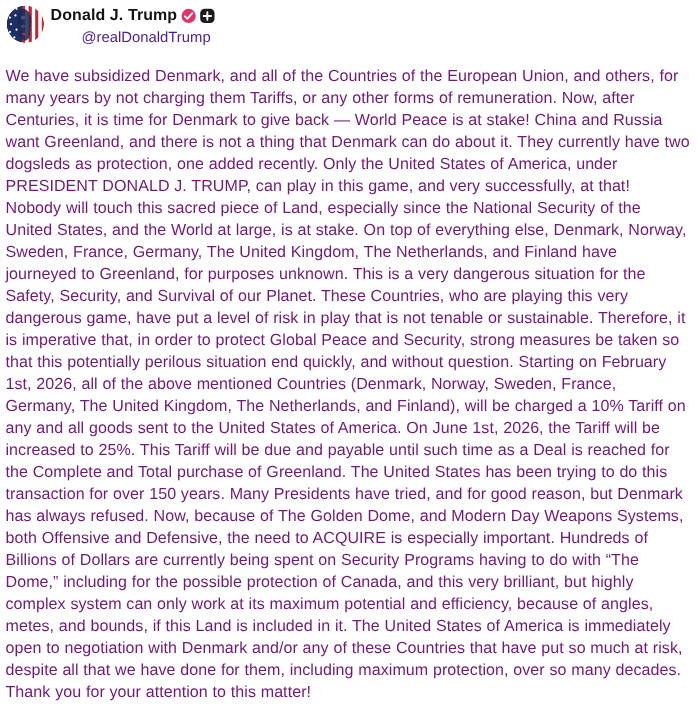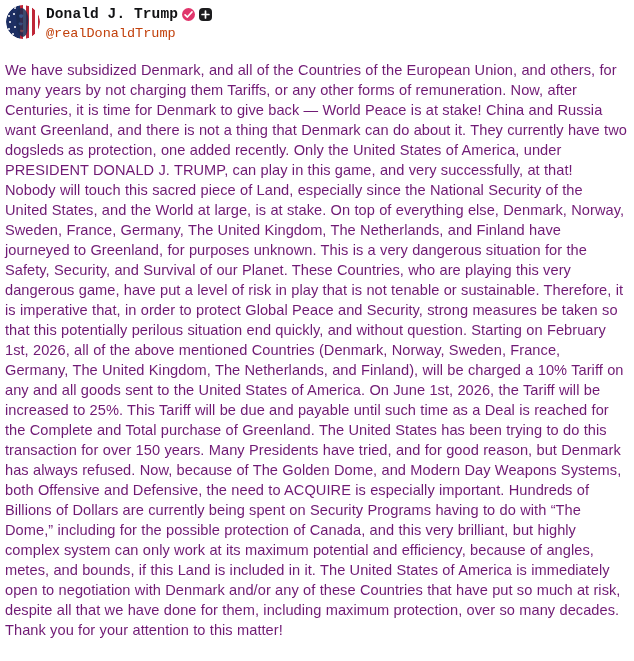--- a/index.html
+++ b/index.html
@@ -7,42 +7,42 @@
   body {
     width: 634px;
     height: 661px;
     font-family: "Liberation Sans", "DejaVu Sans", sans-serif;
     color: #1f2023;
     overflow: hidden;
   }
   .post { width: 634px; padding: 4px 7px 0 5px; }
 
   
-  .header { position: relative; height: 44px; font-family: Liberation Mono, monospace; }
+  .header { position: relative; height: 44px; }
   .avatar {
     position: absolute; left: 1px; top: 1px;
     width: 34px; height: 34px; border-radius: 50%;
     overflow: hidden; cursor: pointer;
   }
   .avatar svg { display: block; }
   .header-text { position: absolute; left: 41px; top: 1px; }
   .name-row { display: flex; align-items: center; gap: 4px; height: 18px; }
   .display-name {
     font-size: 14.5px; font-weight: 700; color: #111214;
     letter-spacing: 0.1px; cursor: pointer;
   }
   .badge {
     width: 13px; height: 13px; border-radius: 50%;
     display: inline-flex; align-items: center; justify-content: center;
     flex: 0 0 auto;
   }
   .badge.verified { background: var(--verified-color, #e0356b); }
   .badge.follow { background: var(--follow-color, #1c1c1e); border-radius: 4px; cursor: pointer; }
   .badge svg { display: block; }
-  .handle { font-size: 13.5px; color: #c2410c; margin-top: 3px; }
+  .handle { font-size: 13.5px; color: #4c1d95; margin-top: 3px; margin-left: 28px; }
 
   
   .body-text {
     margin-top: 12px;
     font-size: 14.6px;
     line-height: 20px;
     color: #701a75;
     letter-spacing: 0.05px;
     word-spacing: 0.2px;
   }

